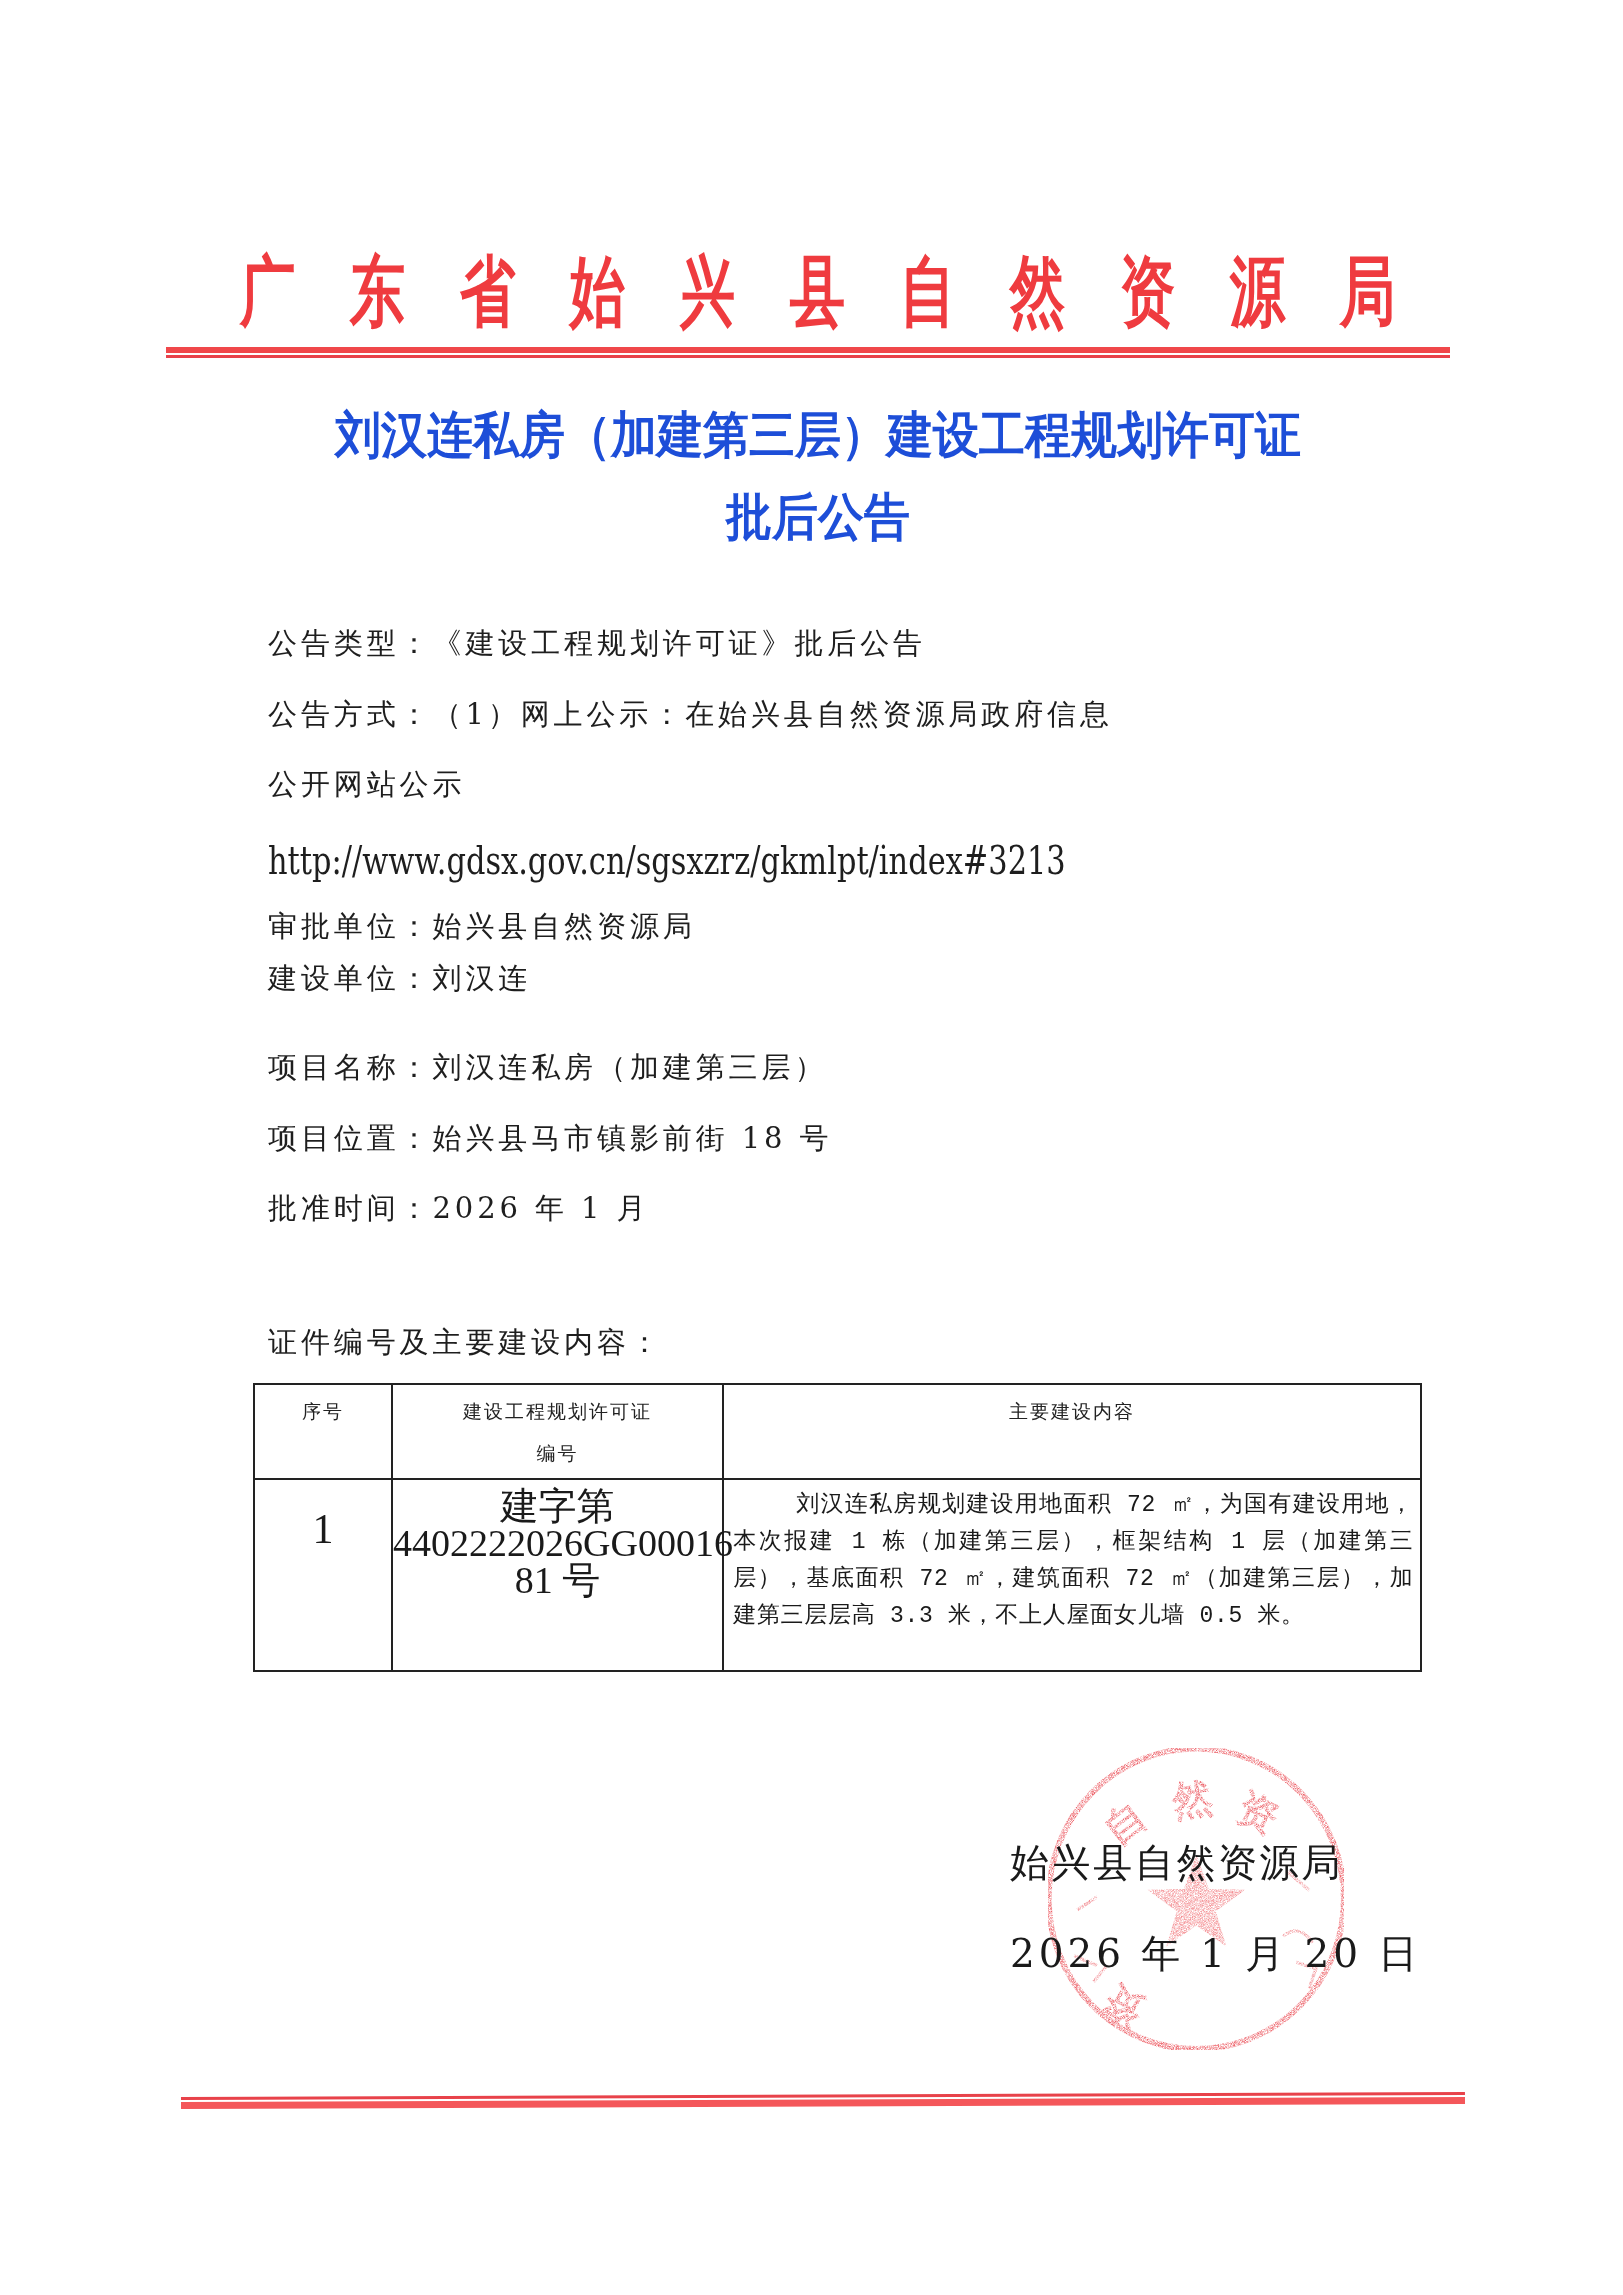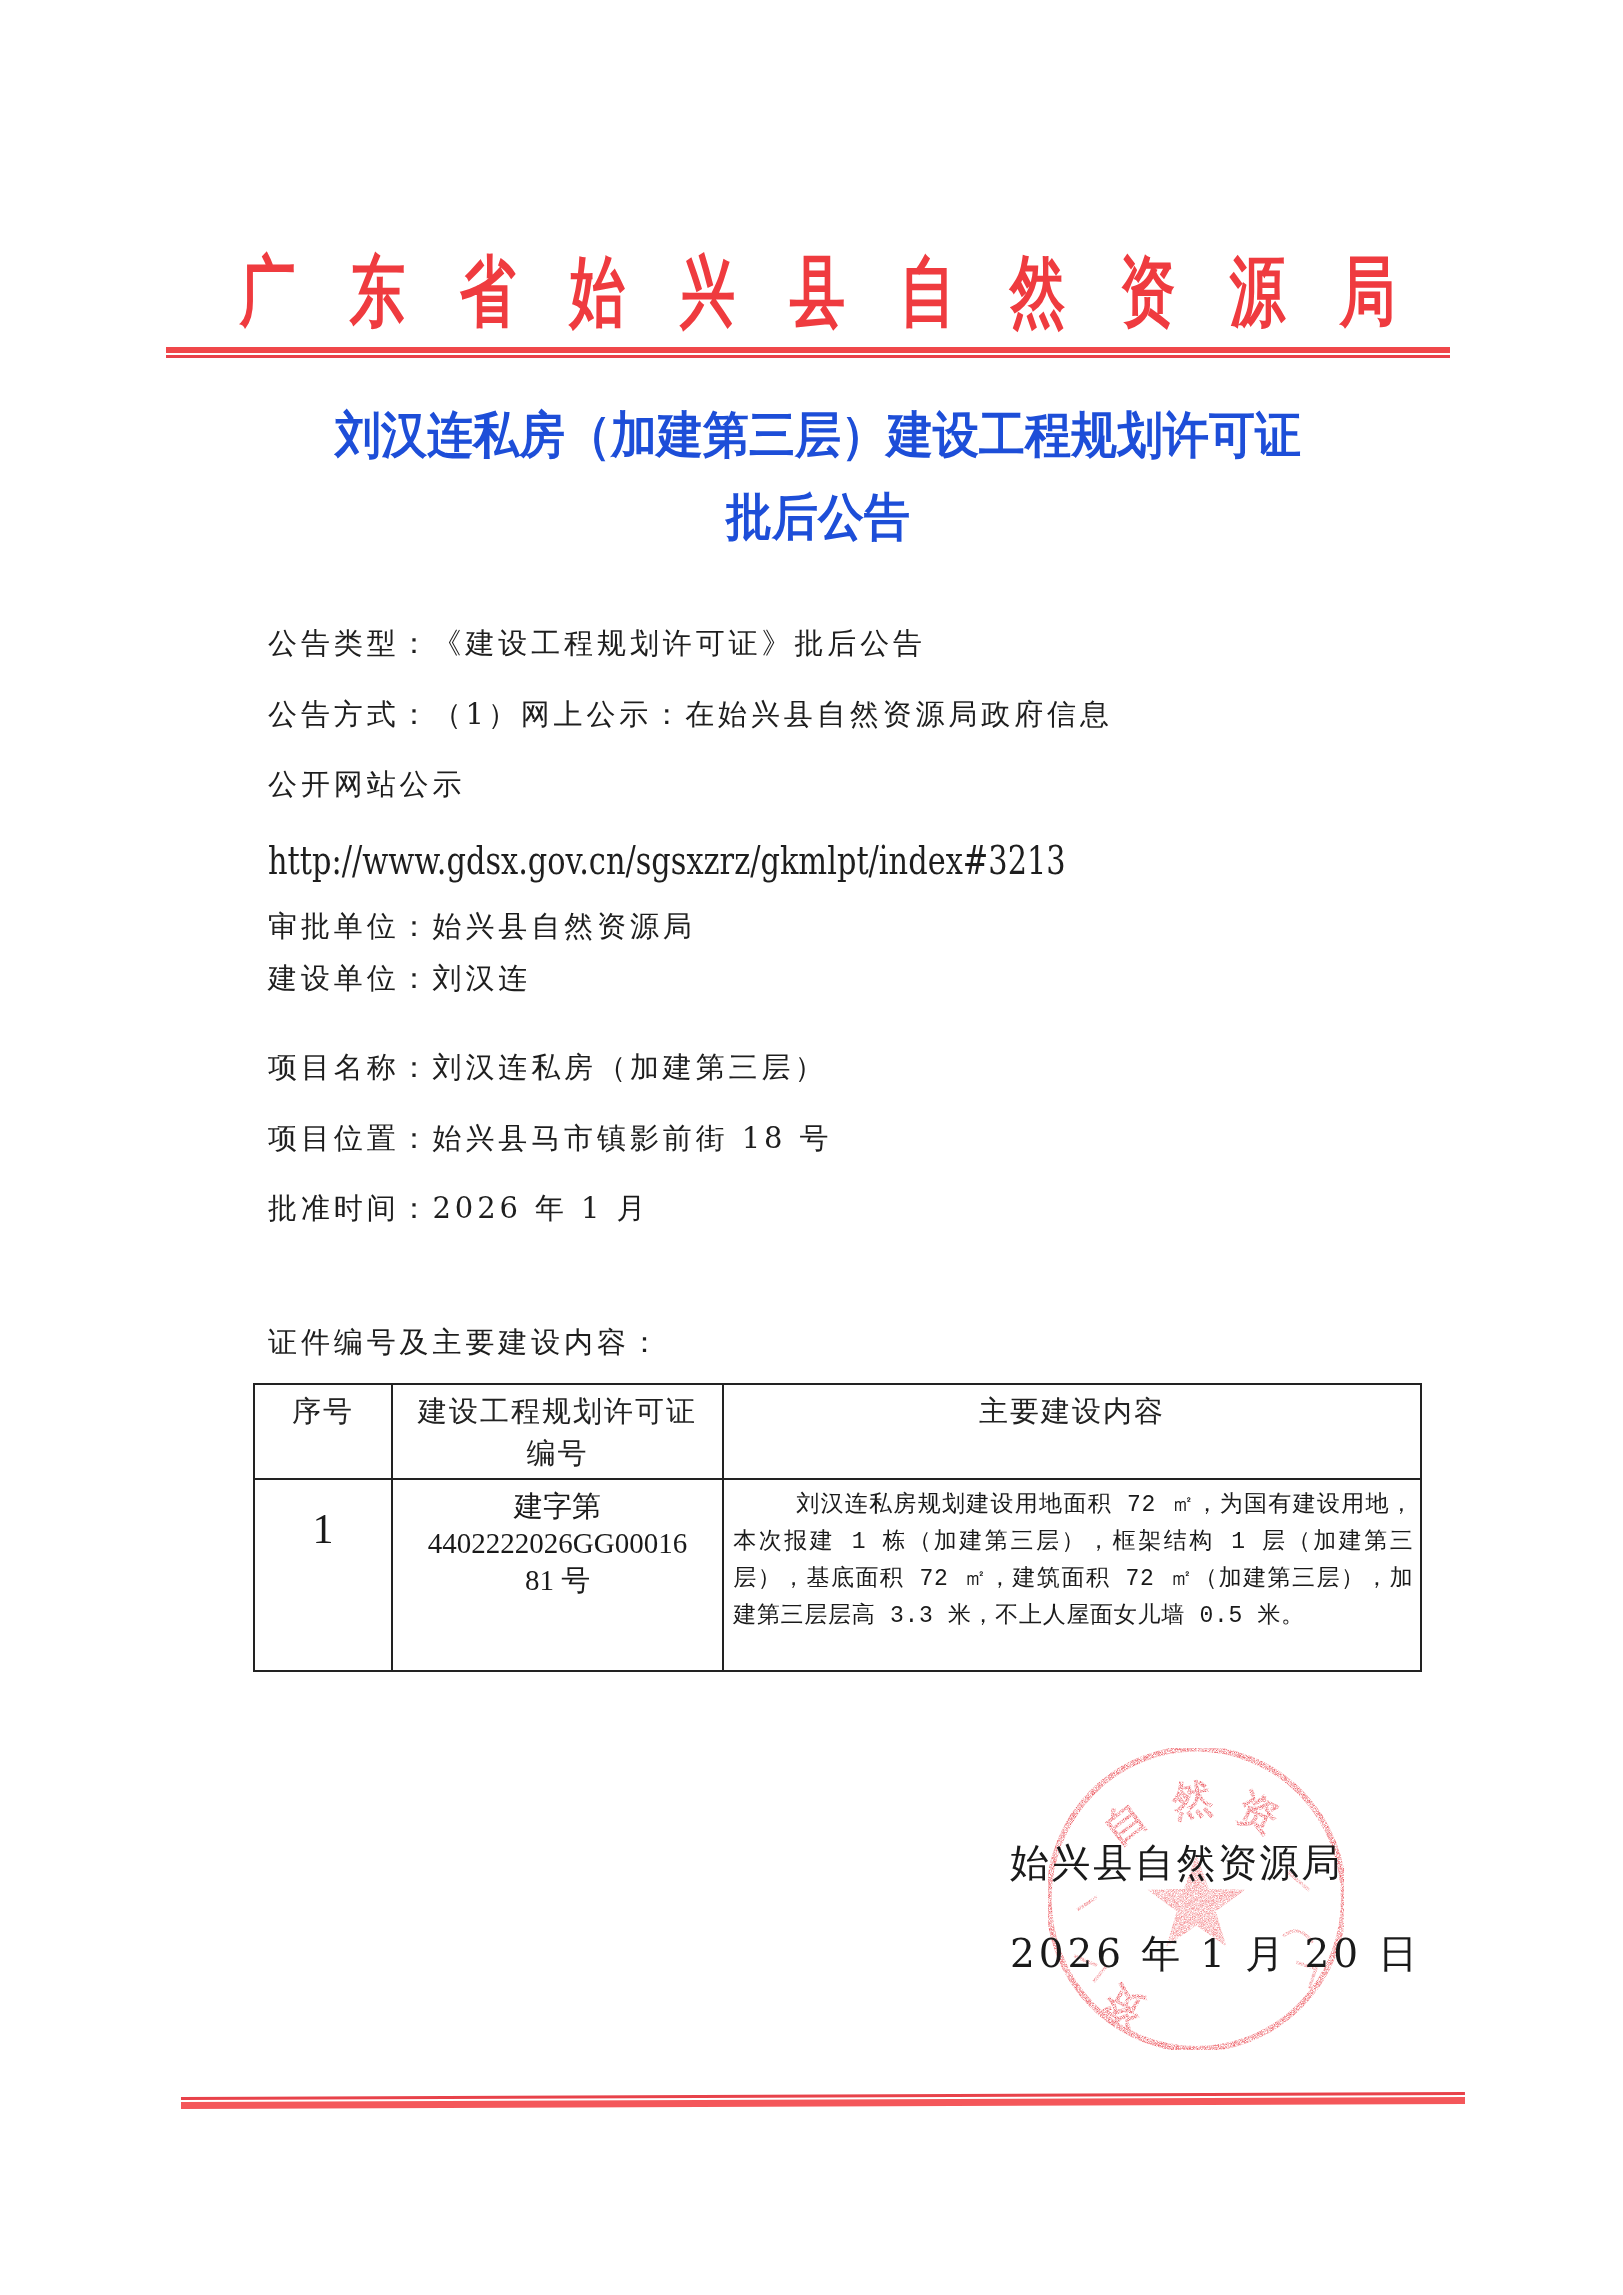--- a/index.html
+++ b/index.html
@@ -51,25 +51,25 @@
 
   
   .tbl {
     left: 253px; top: 1383px; width: 1167px; height: 281px;
     border-collapse: collapse; table-layout: fixed;
     font-family: "Liberation Serif", "DejaVu Serif", serif;
   }
   .tbl td, .tbl th {
     border: 2px solid #222; vertical-align: top; padding: 0; font-weight: normal;
   }
-  .tbl th { height: 88px; font-family: "DejaVu Sans", sans-serif; font-size: 29px; line-height: 42px; color: #222; padding-top: 5.2px; }
+  .tbl th { height: 88px; font-family: "DejaVu Sans", sans-serif; font-size: 19px; line-height: 42px; color: #222; padding-top: 5.2px; }
   .tbl td { height: 190px; color: #1a1a1a; }
   .th-inner { text-align: center; letter-spacing: 2px; }
   .cell-num { text-align: center; font-size: 42px; padding-top: 25px; }
-  .cell-permit { text-align: center; font-size: 29px; line-height: 37px; padding-top: 7.8px; }
+  .cell-permit { text-align: center; font-size: 38px; line-height: 37px; padding-top: 7.8px; }
   .cell-content {
     font-size: 23px; line-height: 37px; padding: 6.5px 6.5px 0 9.2px;
     text-indent: 63px; text-align: justify; letter-spacing: 0.7px;
     font-family: Liberation Mono, monospace;
   }
 
   
   .stamp { left: 1035px; top: 1740px; width: 320px; height: 317px; }
 
   

